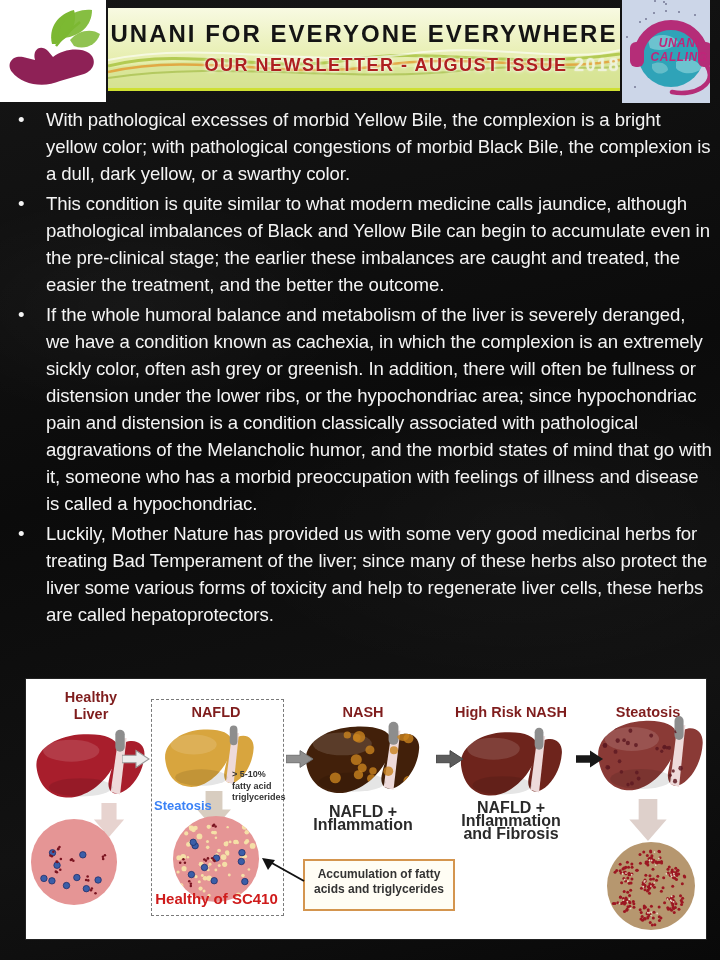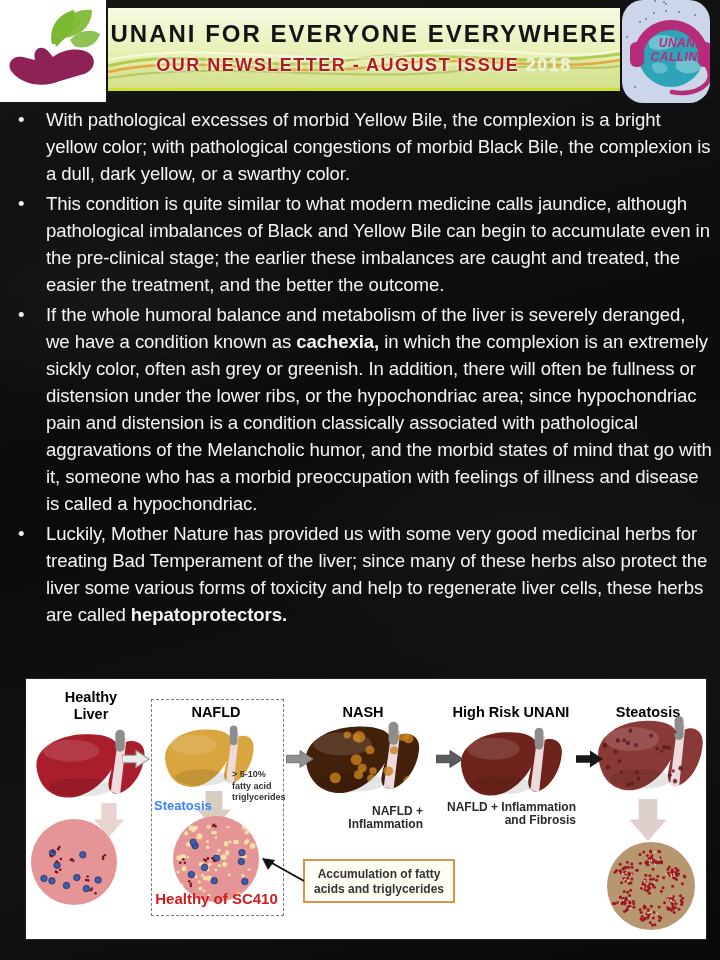--- a/index.html
+++ b/index.html
@@ -13,44 +13,44 @@
       linear-gradient(165deg,#161616 0%,#0b0b0b 45%,#121212 75%,#090909 100%);
   }
   
   .logo-left{position:absolute;left:0;top:0;width:106px;height:102px;background:#fff;}
   .banner{position:absolute;left:108px;top:8px;width:512px;height:80px;overflow:hidden;
     background:linear-gradient(180deg,#f8fae2 0%,#eef3c6 35%,#e5edaa 70%,#dce697 100%);
     border-bottom:3px solid #cfe032;}
   .banner svg.waves{position:absolute;left:0;top:0;width:512px;height:80px;}
   .banner .title{position:absolute;left:0;top:12px;width:512px;text-align:center;
     font-size:24px;font-weight:bold;letter-spacing:2px;color:#141414;white-space:nowrap;}
-  .banner .subtitle{position:absolute;left:0;top:47px;width:512px;text-align:center;
+  .banner .subtitle{position:absolute;left:0;top:47px;width:512px;text-align:right;
     font-size:18px;font-weight:bold;letter-spacing:1.5px;white-space:nowrap;
     text-shadow:0 0 2px #ffffff,0 0 4px #ffffff;}
   .banner .subtitle .year{text-shadow:0 0 2px rgba(255,255,255,.5);}
-  .logo-right{position:absolute;left:622px;top:0;width:88px;height:103px;background:#ccd6e8;overflow:hidden;border-radius:21px;}
+  .logo-right{position:absolute;left:622px;top:0;width:88px;height:103px;background:#ccd6e8;overflow:hidden;}
   .logo-right .speck{position:absolute;width:2px;height:2px;border-radius:50%;background:#3a3a5e;opacity:.6;}
   .logo-right .lr-text{position:absolute;left:22px;top:36px;width:70px;text-align:center;
     font-style:italic;font-weight:bold;font-size:12px;line-height:14px;letter-spacing:.5px;}
   
   ul.bullets{position:absolute;left:12px;top:106px;width:700px;margin:0;padding:0;list-style:none;}
   ul.bullets li{position:relative;padding-left:34px;margin:0 0 3px 0;color:#f4f4f4;
     font-size:18.6px;line-height:27px;letter-spacing:-0.1px;}
   ul.bullets li::before{content:"\2022";position:absolute;left:6px;top:0;color:#f4f4f4;}
-  ul.bullets .b{font-weight:bold;}
+  ul.bullets .b{font-weight:normal;}
   
   .panel{position:absolute;left:25px;top:678px;width:680px;height:260px;background:#ffffff;
     border:1px solid #222;color:#1b1b1b;}
   .panel .abs{position:absolute;}
-  .stage-title{font-weight:bold;font-size:14.5px;line-height:17px;text-align:center;color:#000000;}
+  .stage-title{font-weight:bold;font-size:14.5px;line-height:17px;text-align:center;color:#7f1d1d;}
   .dashed-box{border:1.6px dashed #7a7a7a;}
   .steatosis{font-weight:bold;font-size:13px;color:#3b82f6;}
   .side-note{font-weight:bold;font-size:9px;line-height:11.5px;color:#333;}
   .target{font-weight:bold;font-size:15px;text-align:center;}
-  .caption{font-weight:bold;font-size:12px;line-height:13px;text-align:right;color:#2a2a2a;}
+  .caption{font-weight:bold;font-size:16px;line-height:13px;text-align:center;color:#2a2a2a;}
   .ann-box{border:2px solid #d4954e;background:#fffdf4;font-weight:bold;font-size:12px;line-height:15px;
     text-align:center;padding-top:6px;box-sizing:border-box;color:#333;}
   svg{display:block;}
 </style>
 </head>
 <body>
 
 <div class="page">
 
   <div class="logo-left">
@@ -124,21 +124,21 @@
     </ul>
 
   <div class="panel">
 
     <div class="abs stage-title" style="left:15px;top:10px;width:100px;">
       <div>Healthy</div>
       <div>Liver</div>
     </div>
     <div class="abs stage-title" style="left:140px;top:25px;width:100px;">NAFLD</div>
     <div class="abs stage-title" style="left:287px;top:25px;width:100px;">NASH</div>
-    <div class="abs stage-title" style="left:410px;top:25px;width:150px;">High Risk UNANI</div>
+    <div class="abs stage-title" style="left:410px;top:25px;width:150px;">High Risk NASH</div>
     <div class="abs stage-title" style="left:572px;top:25px;width:100px;">Steatosis</div>
 
     <div class="abs dashed-box" style="left:125px;top:20px;width:131px;height:215px;"></div>
 
     <div class="abs" style="left:3px;top:48px;width:122px;height:84px;">
         <svg class="liver" viewBox="0 0 130 92" preserveAspectRatio="none" width="100%" height="100%">
     <defs>
       <clipPath class="lclip" id="lc-healthy">
         <path d="M8,44 C6,24 30,9 58,8 C80,7 92,12 95,21 C97,29 94,38 87,48 C78,63 58,80 37,77 C18,74 10,60 8,44 Z"></path>
         <path d="M102,17 C114,12 124,19 123,31 C122,47 113,64 100,71 C90,76 83,70 85,59 C88,44 93,27 102,17 Z"></path>
@@ -709,21 +709,21 @@
       <div>fatty acid</div>
       <div>triglycerides</div>
     </div>
     <div class="abs target" style="left: 125px; top: 211px; width: 131px; color: rgb(207, 27, 27);">Healthy of SC410</div>
     <div class="abs caption" style="left:277px;top:126px;width:120px;">NAFLD + Inflammation</div>
     <div class="abs caption" style="left:420px;top:122px;width:130px;">
       <div>NAFLD + Inflammation</div>
       <div>and Fibrosis</div>
     </div>
 
-    <div class="abs ann-box" style="left:277px;top:180px;width:152px;height:44px;">
+    <div class="abs ann-box" style="left:277px;top:180px;width:152px;height:52px;">
       <div>Accumulation of fatty</div>
       <div>acids and triglycerides</div>
     </div>
     <svg class="abs" style="left:232px;top:174px;" width="48" height="30" viewBox="0 0 48 30">
       <line x1="46" y1="28" x2="12" y2="9" stroke="#111" stroke-width="2"></line>
       <polygon points="4,5 17,7 10,17" fill="#111"></polygon>
     </svg>
   </div>
 </div>
 

